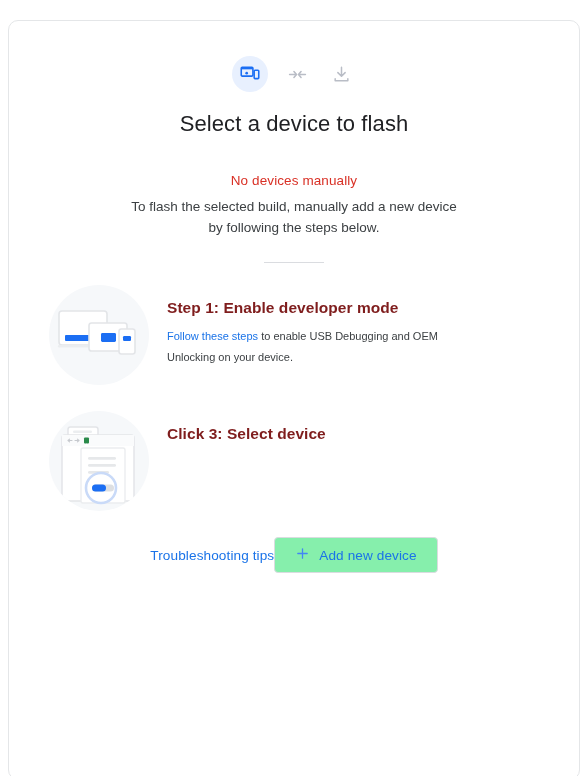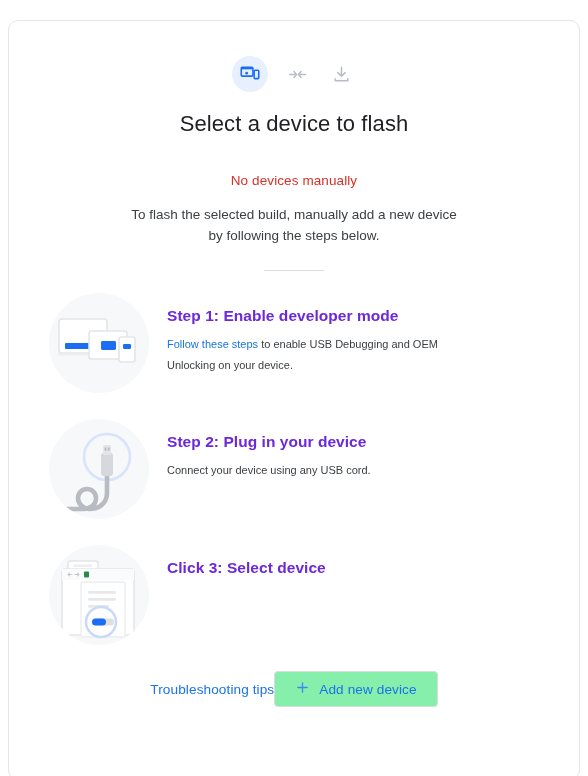--- a/index.html
+++ b/index.html
@@ -55,21 +55,21 @@
     text-align: center;
     margin-top: 36px;
   }
   .status-error {
     color: #d93025;
     font-size: 13.5px;
     font-weight: 500;
     letter-spacing: .1px;
   }
   .status-desc {
-    margin-top: 16px;
+    margin-top: 8px;
     font-size: 13.5px;
     line-height: 21px;
     color: #3c4043;
     max-width: 330px;
     margin-left: auto;
     margin-right: auto;
   }
   .divider {
     width: 60px; height: 1px;
     background: #dadce0;
@@ -89,21 +89,21 @@
     width: 100px; height: 100px;
     border-radius: 50%;
     background: #f6f8fa;
     display: flex; align-items: center; justify-content: center;
     overflow: hidden;
   }
   .step-body { flex: 1; padding-top: 14px; }
   .step-title {
     font-size: 15.5px;
     font-weight: 700;
-    color: #6d28d9;
+    color: #7f1d1d;
     letter-spacing: .05px;
   }
   .step-text {
     margin-top: 9px;
     font-size: 11px;
     line-height: 21px;
     color: #3c4043;
     max-width: 295px;
   }
   .link {
@@ -193,36 +193,20 @@
             <rect x="62" y="27" width="16" height="25" rx="2.4" fill="#fff" stroke="#e3e5e8" stroke-width="1.6"></rect>
             <rect x="66" y="34" width="8" height="5" rx="1.2" fill="#1b6ef3"></rect>
           </svg>
         </div>
         <div class="step-body">
           <div class="step-title">Step 1: Enable developer mode</div>
           <div class="step-text"><span class="link">Follow these steps</span><span> to enable USB Debugging and OEM Unlocking on your device.</span></div>
         </div>
       </div>
 
-      <div class="step">
-        <div class="step-art">
-          <svg width="96" height="96" viewBox="0 0 96 96" fill="none" aria-hidden="true">
-            <circle cx="56" cy="36" r="23" stroke="#d8e4fb" stroke-width="2.6" fill="none"></circle>
-            <path d="M56 54v18c0 11-9 16-17 16-7 0-12-5-12-11 0-5 4-9 9-9s9 4 9 9c0 7-6 11-13 11H5" stroke="#b8bcc2" stroke-width="4.6" stroke-linecap="round" fill="none"></path>
-            <rect x="50" y="32" width="12" height="23" rx="2.4" fill="#d6d8dc"></rect>
-            <rect x="52" y="24" width="8" height="10" rx="1.4" fill="#e3e5e8"></rect>
-            <rect x="53.6" y="26.5" width="1.8" height="3.2" fill="#b8bcc2"></rect>
-            <rect x="56.8" y="26.5" width="1.8" height="3.2" fill="#b8bcc2"></rect>
-          </svg>
-        </div>
-        <div class="step-body">
-          <div class="step-title">Step 2: Plug in your device</div>
-          <div class="step-text">Connect your device using any USB cord.</div>
-        </div>
-      </div>
 
       <div class="step">
         <div class="step-art">
           <svg width="90" height="92" viewBox="0 0 90 92" fill="none" aria-hidden="true">
             <rect x="14" y="12" width="30" height="10" rx="2.4" fill="#fff" stroke="#e3e5e8" stroke-width="1.5"></rect>
             <rect x="19" y="15.5" width="19" height="2.6" rx="1.3" fill="#eceef0"></rect>
             <rect x="8" y="20" width="72" height="66" rx="3" fill="#fff" stroke="#e3e5e8" stroke-width="1.5"></rect>
             <rect x="8" y="20" width="72" height="11" fill="#fafbfc"></rect>
             <path d="M14 25.5h4M14 25.5l1.6-1.4M14 25.5l1.6 1.4" stroke="#c6c9ce" stroke-width="1.1" stroke-linecap="round"></path>
             <path d="M21 25.5h4M25 25.5l-1.6-1.4M25 25.5l-1.6 1.4" stroke="#c6c9ce" stroke-width="1.1" stroke-linecap="round"></path>

